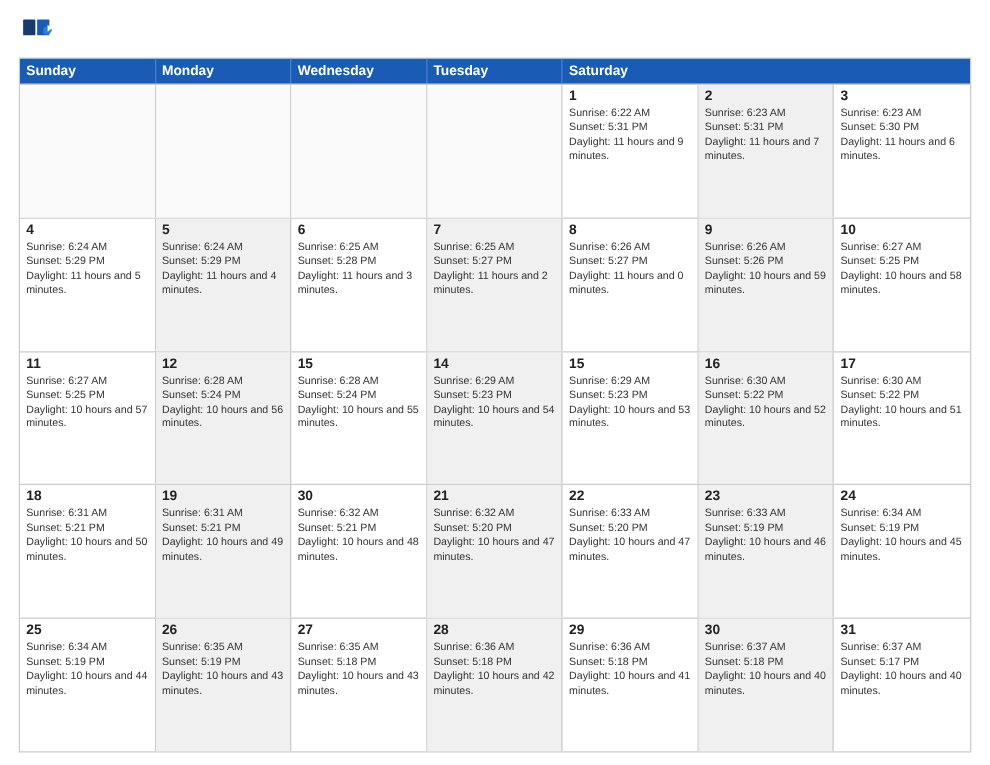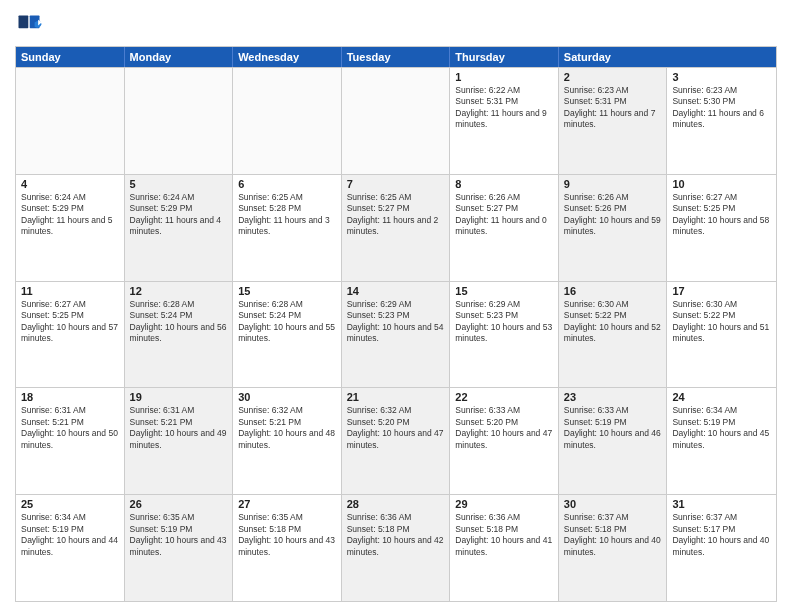--- a/index.html
+++ b/index.html
@@ -133,21 +133,20 @@
       <div class="subtitle"></div>
     </div>
   </div>
 
   <div class="calendar">
     <div class="cal-header">
     <div class="cal-header-cell">Sunday</div>
         <div class="cal-header-cell">Monday</div>
         <div class="cal-header-cell">Wednesday</div>
         <div class="cal-header-cell">Tuesday</div>
-        <div class="cal-header-cell">Thursday</div>
         <div class="cal-header-cell">Saturday</div>
       </div>
     <div class="cal-body">
     <div class="cal-row">
           <div class="cal-cell empty"></div>
           <div class="cal-cell empty"></div>
           <div class="cal-cell empty"></div>
           <div class="cal-cell empty"></div>
           <div class="cal-cell">
             <span class="day-num">1</span>

